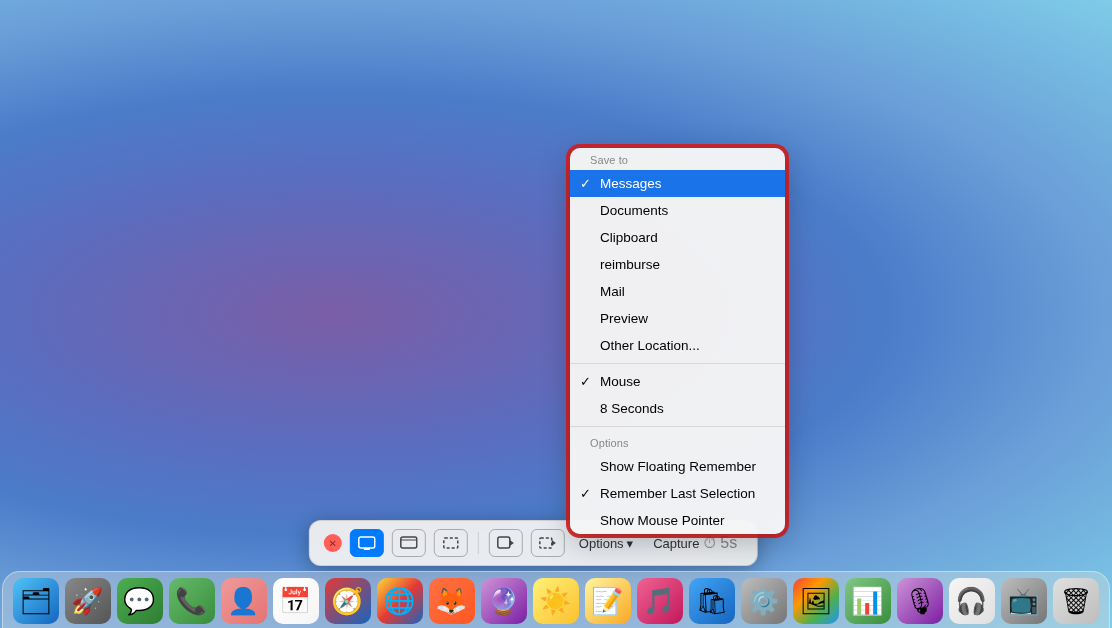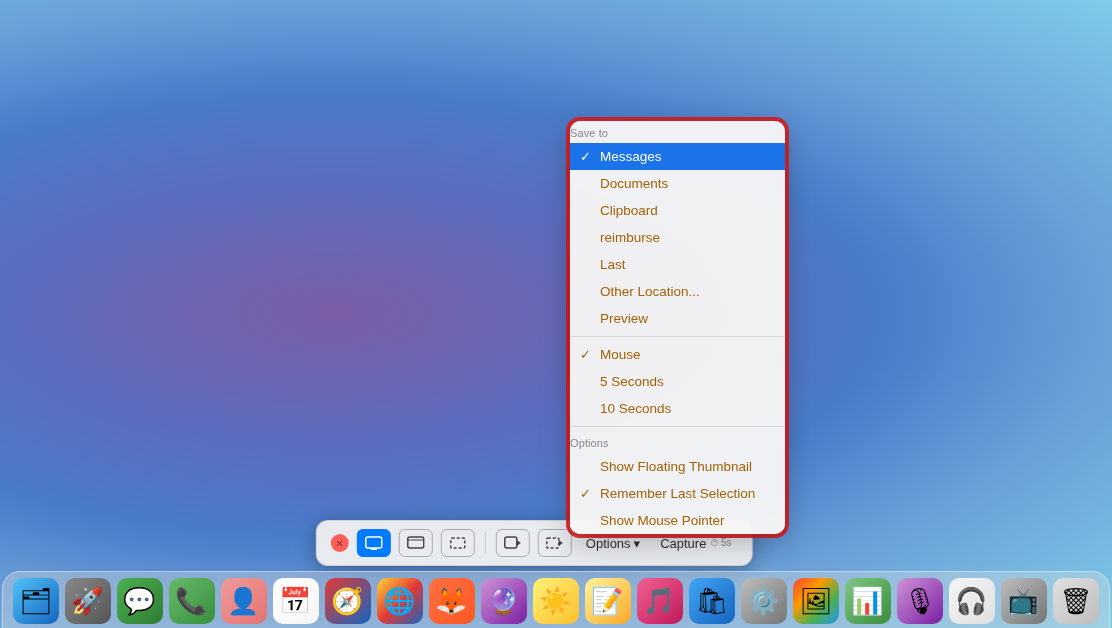--- a/index.html
+++ b/index.html
@@ -140,33 +140,33 @@
       width: 215px;
       background: rgba(245, 245, 245, 0.97);
       border-radius: 10px;
       box-shadow: 0 8px 30px rgba(0,0,0,0.25), 0 0 0 4px rgba(220,30,30,0.9);
       overflow: hidden;
       z-index: 100;
       font-size: 13.5px;
     }
 
     .menu-section-label {
-      padding: 6px 0 4px;
+      padding: 6px 20px 4px;
       font-size: 11px;
       color: #888;
       font-weight: 500;
       letter-spacing: 0.01em;
     }
 
     .menu-item {
       padding: 6px 16px 6px 30px;
       cursor: pointer;
       display: flex;
       align-items: center;
-      color: #a16207;
+      color: #000000;
       position: relative;
       white-space: nowrap;
     }
 
     .menu-item.selected {
       background: #1a73e8;
       color: white;
     }
 
     .menu-item .checkmark {
@@ -220,49 +220,46 @@
   <div class="menu-item">
     <span>Documents</span>
   </div>
   <div class="menu-item">
     <span>Clipboard</span>
   </div>
   <div class="menu-item">
     <span>reimburse</span>
   </div>
   <div class="menu-item">
-    <span>Last</span>
+    <span>Mail</span>
+  </div>
+  <div class="menu-item">
+    <span>Preview</span>
   </div>
   <div class="menu-item">
     <span>Other Location...</span>
-  </div>
-  <div class="menu-item">
-    <span>Preview</span>
   </div>
 
   <div class="menu-separator"></div>
 
 
   <div class="menu-item">
     <span class="checkmark">✓</span>
     <span>Mouse</span>
   </div>
   <div class="menu-item">
-    <span>5 Seconds</span>
-  </div>
-  <div class="menu-item">
-    <span>10 Seconds</span>
+    <span>8 Seconds</span>
   </div>
 
   <div class="menu-separator"></div>
 
   <div class="menu-section-label">Options</div>
 
   <div class="menu-item">
-    <span>Show Floating Thumbnail</span>
+    <span>Show Floating Remember</span>
   </div>
   <div class="menu-item">
     <span class="checkmark">✓</span>
     <span>Remember Last Selection</span>
   </div>
   <div class="menu-item">
     <span>Show Mouse Pointer</span>
   </div>
 
 </div>
@@ -306,21 +303,21 @@
     </svg>
   </button>
 
   <button class="toolbar-options-btn">
     <span>Options</span>
     <span>▾</span>
   </button>
 
   <button class="toolbar-capture-btn">
     <span>Capture</span>
-    <span style="font-size:10px; color:#888;">⏱ <span>5s</span></span>
+    <span style="font-size:16px; color:#888;">⏱ <span>5s</span></span>
   </button>
 </div>
 
 <div class="dock">
   <div class="dock-icon dock-finder">🗂</div>
   <div class="dock-icon dock-launchpad">🚀</div>
   <div class="dock-icon dock-messages">💬</div>
   <div class="dock-icon dock-facetime">📞</div>
   <div class="dock-icon dock-finder2">👤</div>
   <div class="dock-icon dock-calendar">📅</div>

